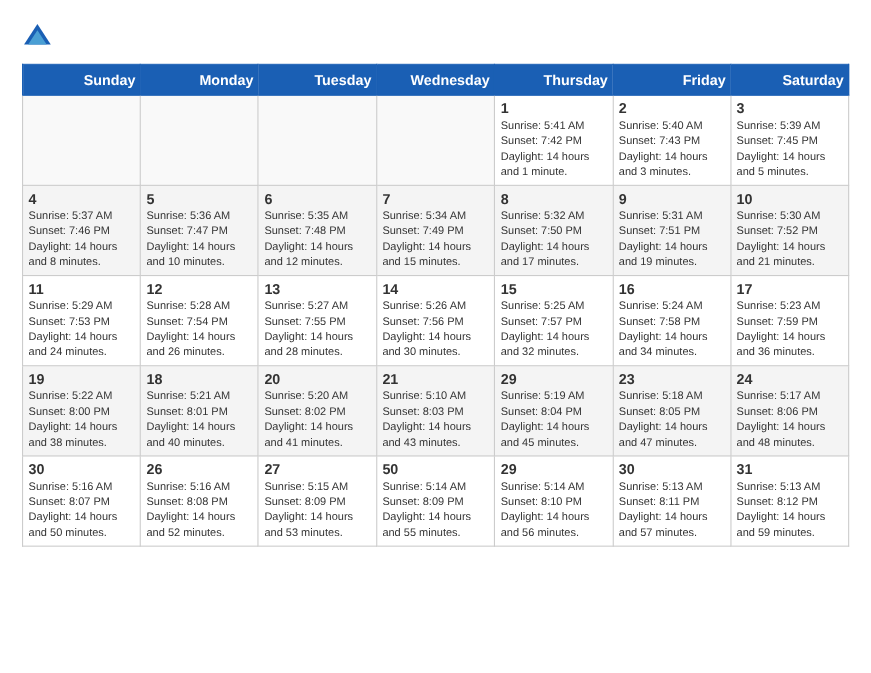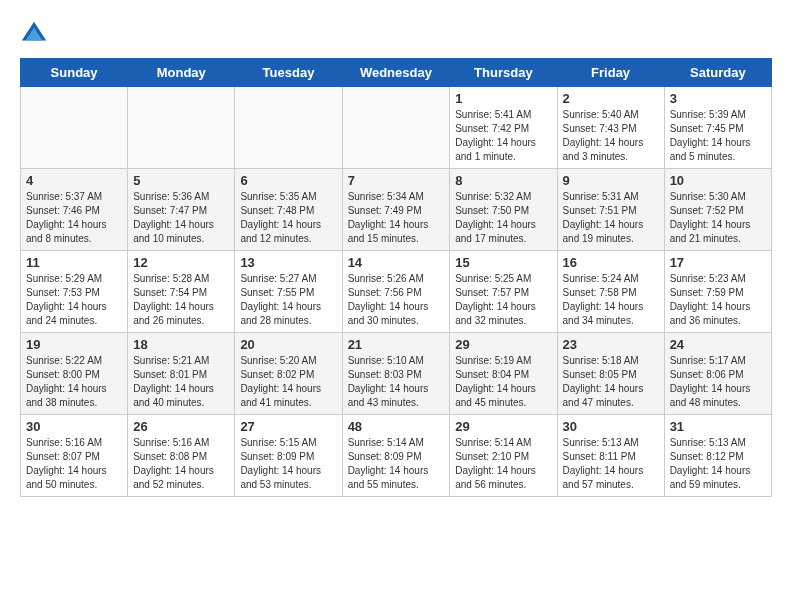--- a/index.html
+++ b/index.html
@@ -49,21 +49,21 @@
     }
     .calendar {
       width: 100%;
       border-collapse: collapse;
       border: 1px solid #ccc;
     }
     .calendar th {
       background-color: #1a5fb4;
       color: #fff;
       padding: 6px 4px;
-      text-align: center;
+      text-align: right;
       font-size: 13px;
       border: 1px solid #1a5fb4;
     }
     .calendar td {
       vertical-align: top;
       border: 1px solid #ccc;
       padding: 4px 5px;
       width: 108px;
       min-height: 80px;
       font-size: 10.5px;
@@ -319,30 +319,30 @@
 and 52 minutes.</div>
         </td>
         <td>
           <span class="day-number">27</span>
           <div class="day-info">Sunrise: 5:15 AM
 Sunset: 8:09 PM
 Daylight: 14 hours
 and 53 minutes.</div>
         </td>
         <td>
-          <span class="day-number">48</span>
+          <span class="day-number">50</span>
           <div class="day-info">Sunrise: 5:14 AM
 Sunset: 8:09 PM
 Daylight: 14 hours
 and 55 minutes.</div>
         </td>
         <td>
           <span class="day-number">29</span>
           <div class="day-info">Sunrise: 5:14 AM
-Sunset: 2:10 PM
+Sunset: 8:10 PM
 Daylight: 14 hours
 and 56 minutes.</div>
         </td>
         <td>
           <span class="day-number">30</span>
           <div class="day-info">Sunrise: 5:13 AM
 Sunset: 8:11 PM
 Daylight: 14 hours
 and 57 minutes.</div>
         </td>

